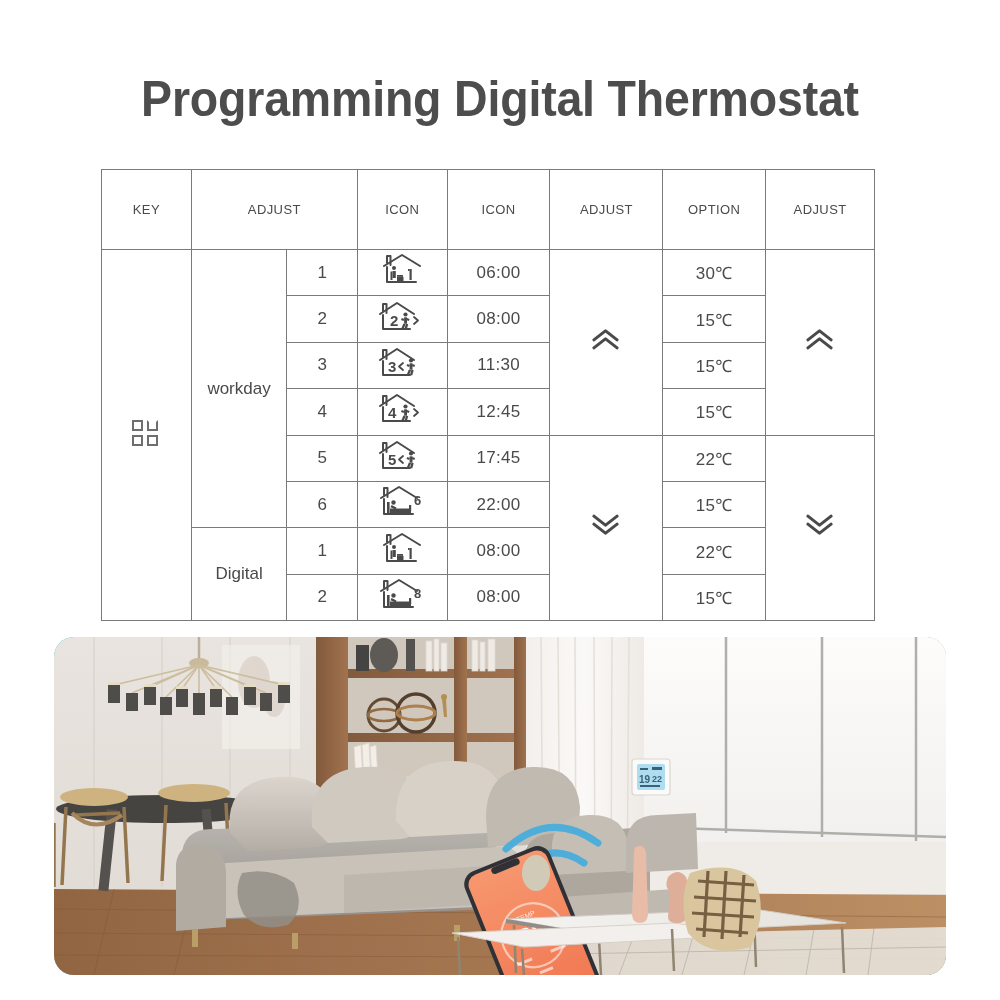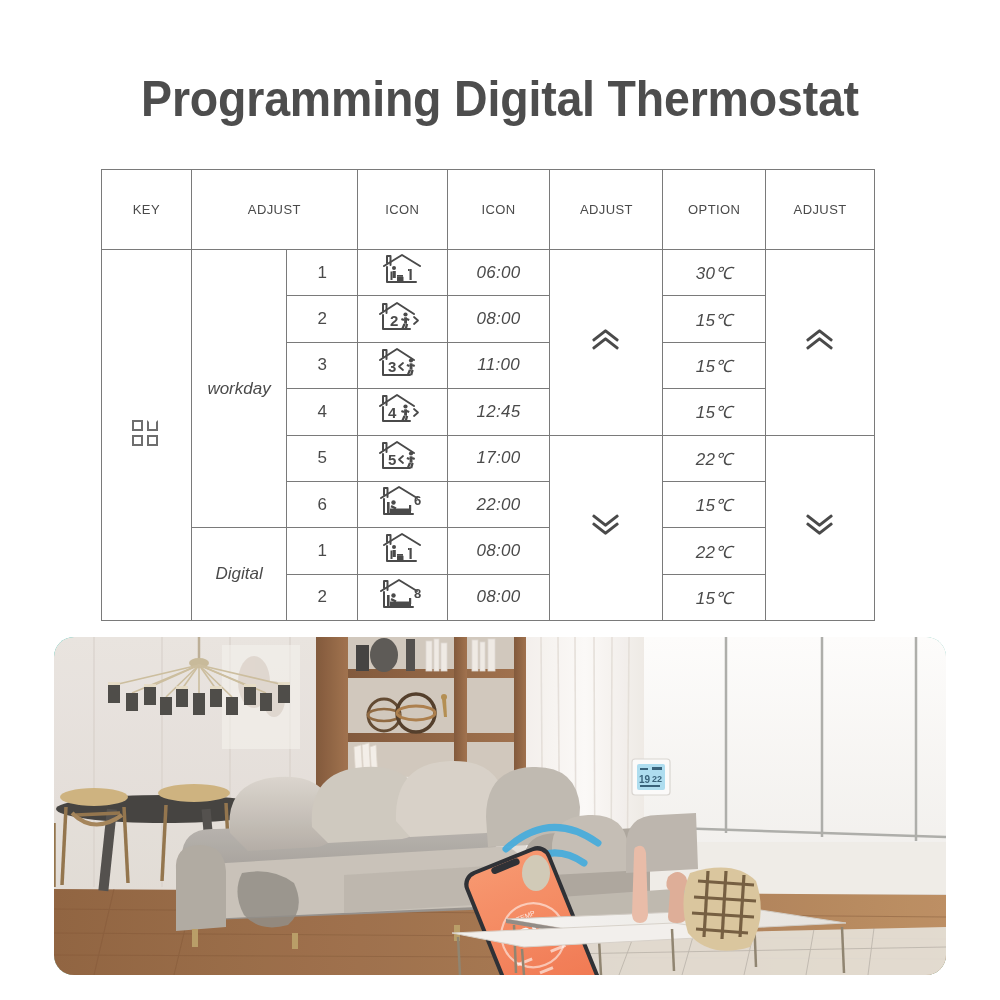--- a/index.html
+++ b/index.html
@@ -64,24 +64,23 @@
   .col-num     { width: 70px; }
   .col-icon    { width: 89px; }
   .col-time    { width: 102px; }
   .col-adjust1 { width: 112px; }
   .col-default { width: 102px; }
   .col-adjust2 { width: 108px; }
 
   .cell-time, .cell-temp {
     font-size: 17px;
     letter-spacing: 0.3px;
-    font-style: italic;
   }
   .cell-num { font-size: 17px; }
-  .cell-option-label { font-size: 17px; font-style: italic; }
+  .cell-option-label { font-size: 17px; }
 
   
   .key-icon { display: inline-block; width: 30px; height: 30px; position: relative; }
   .key-icon i {
     position: absolute;
     width: 11px; height: 11px;
     border: 2px solid #6e6e6e;
     box-sizing: border-box;
   }
   .key-icon i.tl { left: 1px; top: 2px; }
@@ -232,21 +231,21 @@
           <g fill="#4a4a4a">
             <circle cx="38" cy="16.5" r="2.1"></circle>
             <path d="M36.6 19.3 h2.9 v6.4 h-2.9 z"></path>
             <path d="M34.3 20 l2.6 1 l-0.8 2 l-2.6 -1 z"></path>
             <path d="M39.5 20 l2.6 1 l-0.8 2 l-2.6 -1 z"></path>
             <path d="M35.9 25.4 l2.3 0.9 l-2.4 5 l-2 -0.9 z"></path>
             <path d="M38.5 25.4 l2.2 0.9 l-1.5 5.2 l-2.2 -0.7 z"></path>
           </g>
         </svg>
       </td>
-      <td class="cell-time">11:00</td>
+      <td class="cell-time">11:30</td>
       <td class="cell-temp">15℃</td>
     </tr>
 
     <tr>
       <td class="cell-num">4</td>
       <td>
         <svg width="58" height="38" viewBox="0 0 58 38" aria-hidden="true">
           <g fill="none" stroke="#4a4a4a" stroke-width="2" stroke-linecap="round" stroke-linejoin="round">
             <path d="M7 16 L24 5 L41 16"></path>
             <path d="M10 13 L10 6 L13.5 6 L13.5 15"></path>
@@ -282,21 +281,21 @@
           <g fill="#4a4a4a">
             <circle cx="38" cy="16.5" r="2.1"></circle>
             <path d="M36.6 19.3 h2.9 v6.4 h-2.9 z"></path>
             <path d="M34.3 20 l2.6 1 l-0.8 2 l-2.6 -1 z"></path>
             <path d="M39.5 20 l2.6 1 l-0.8 2 l-2.6 -1 z"></path>
             <path d="M35.9 25.4 l2.3 0.9 l-2.4 5 l-2 -0.9 z"></path>
             <path d="M38.5 25.4 l2.2 0.9 l-1.5 5.2 l-2.2 -0.7 z"></path>
           </g>
         </svg>
       </td>
-      <td class="cell-time">17:00</td>
+      <td class="cell-time">17:45</td>
       <td rowspan="4" class="cell-adjust">
         <span class="chev down"><b class="b1"></b><b class="b2"></b></span>
       </td>
       <td class="cell-temp">22℃</td>
       <td rowspan="4" class="cell-adjust">
         <span class="chev down"><b class="b1"></b><b class="b2"></b></span>
       </td>
     </tr>
 
     <tr>

